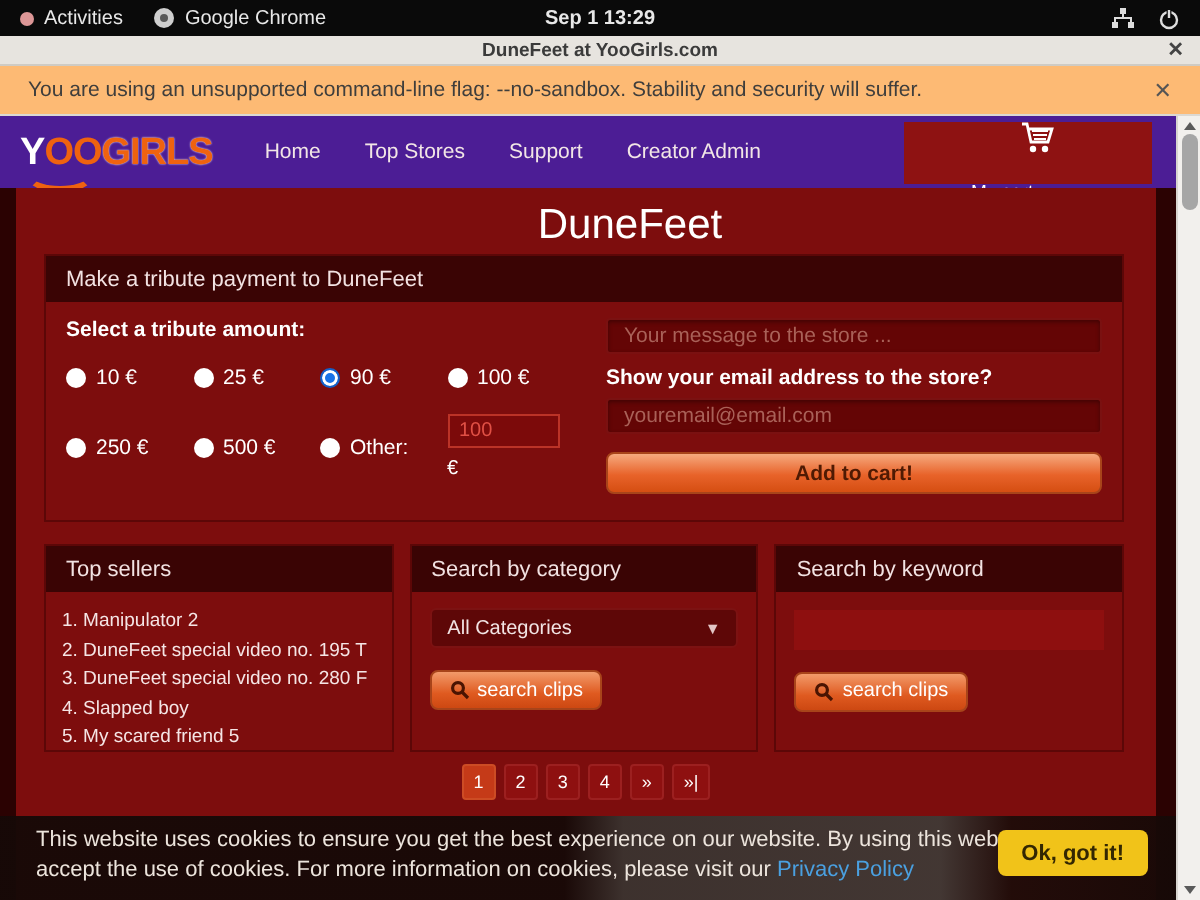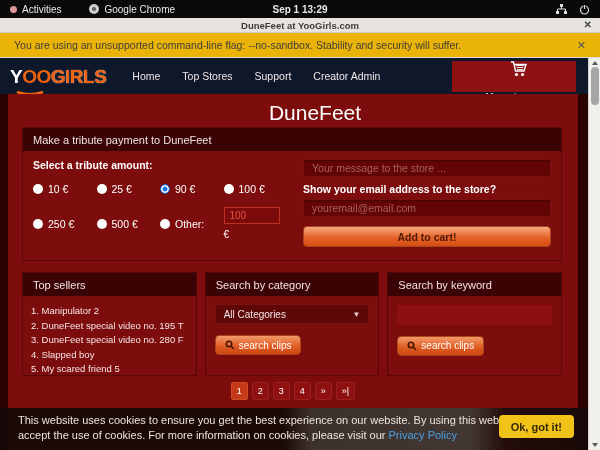--- a/index.html
+++ b/index.html
@@ -1,39 +1,39 @@
 <!DOCTYPE html>
 <html><head>
 <meta charset="utf-8">
 <style>
   * { margin:0; padding:0; box-sizing:border-box; }
   body { font-family:"Liberation Sans", sans-serif; background:#000; }
   .screen { position:relative; width:600px; height:450px; background:#2b0202; overflow:hidden; font-family:"Liberation Sans", sans-serif; }
 
   
   .sysbar { position:absolute; top:0; left:0; width:600px; height:18px; background:#0a0a0a; color:#e8e8e8; font-size:10px; display:flex; align-items:center; }
-  .sys-left { display:flex; align-items:center; gap:28px; padding-left:10px; z-index:2; }
+  .sys-left { display:flex; align-items:center; gap:16px; padding-left:10px; z-index:2; }
   .sys-item { display:flex; align-items:center; gap:5px; }
   .sys-dot { width:7px; height:7px; border-radius:50%; background:#dc9696; }
   .chrome-ico { width:10px; height:10px; border-radius:50%; background:#cfcfcf; position:relative; }
   .chrome-ico::after { content:""; position:absolute; left:3px; top:3px; width:4px; height:4px; border-radius:50%; background:#5a5a5a; }
   .sys-clock { position:absolute; left:0; right:0; text-align:center; font-weight:bold; font-size:10px; }
   .sys-icons { margin-left:auto; display:flex; gap:12px; padding-right:10px; z-index:2; }
   .sys-icons svg { display:block; }
 
   
   .titlebar { position:absolute; top:18px; left:0; width:600px; height:15px; background:#e7e4df; border-bottom:1px solid #cfcbc4; display:flex; align-items:center; justify-content:center; font-size:9.5px; font-weight:bold; color:#3b3b3b; }
   .titlebar .win-close { position:absolute; right:8px; top:1px; font-size:10px; color:#444; cursor:default; }
 
   
-  .infobar { position:absolute; top:33px; left:0; width:600px; height:25px; background:#eab308; border-bottom:1px solid #dcd8d2; color:#3f3e3c; font-size:10.5px; display:flex; align-items:center; padding:0 14px; }
+  .infobar { position:absolute; top:33px; left:0; width:600px; height:25px; background:#fdba74; border-bottom:1px solid #dcd8d2; color:#3f3e3c; font-size:10.5px; display:flex; align-items:center; padding:0 14px; }
   .infobar .ib-close { margin-left:auto; color:#555; font-size:11px; }
 
   
-  .siteheader { position:absolute; top:58px; left:0; width:588px; height:36px; background:#0f172a; display:flex; align-items:center; }
+  .siteheader { position:absolute; top:58px; left:0; width:588px; height:36px; background:#4c1d95; display:flex; align-items:center; }
   .logo { margin-left:10px; position:relative; font-size:19px; font-weight:800; letter-spacing:-0.5px; line-height:19px; }
   .logo-y { color:#fff; } .logo-oo { color:#ef620f; } .logo-girls { color:#ef620f; text-shadow:0 0 1px #fff; }
   .logo::after { content:""; position:absolute; left:3px; top:13px; width:28px; height:10px; border:3px solid transparent; border-bottom:3px solid #ef620f; border-radius:50%; }
   .nav { display:flex; gap:22px; margin-left:26px; font-size:10.5px; color:#f2e6e6; }
   .nav div { cursor:default; }
   .cart { position:absolute; right:12px; top:3px; width:124px; height:31px; background:#8e1212; display:flex; align-items:center; gap:8px; padding-left:10px;flex-direction:column; }
   .cart-txt { font-size:9.5px; line-height:12px; color:#fff; }
 
   
   .page { position:absolute; left:8px; top:94px; width:570px; height:356px; background:#7d0d0d; }

